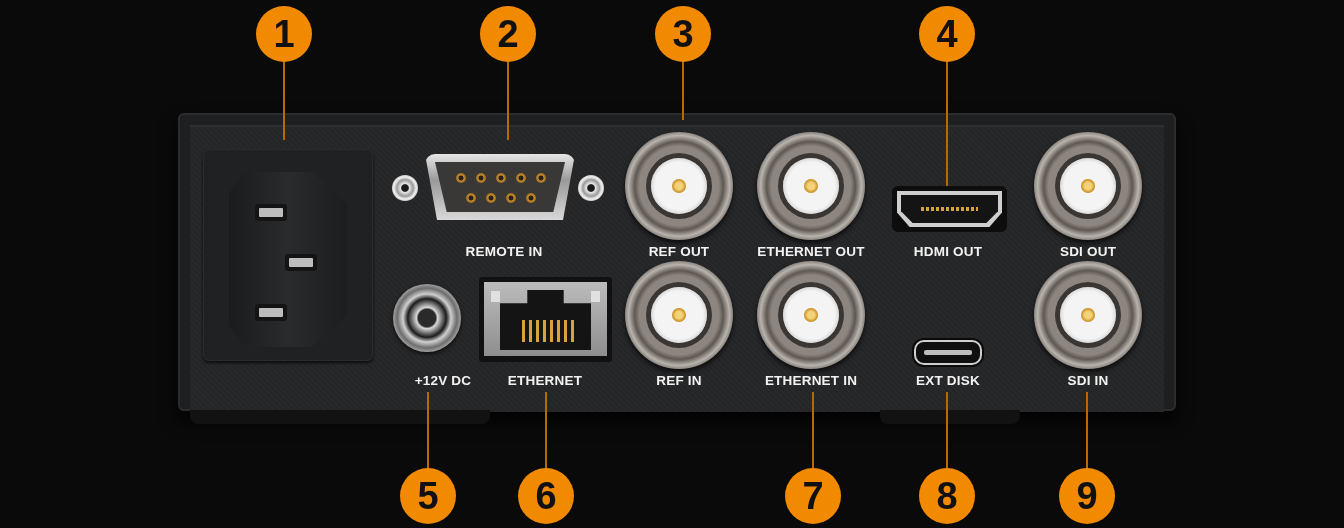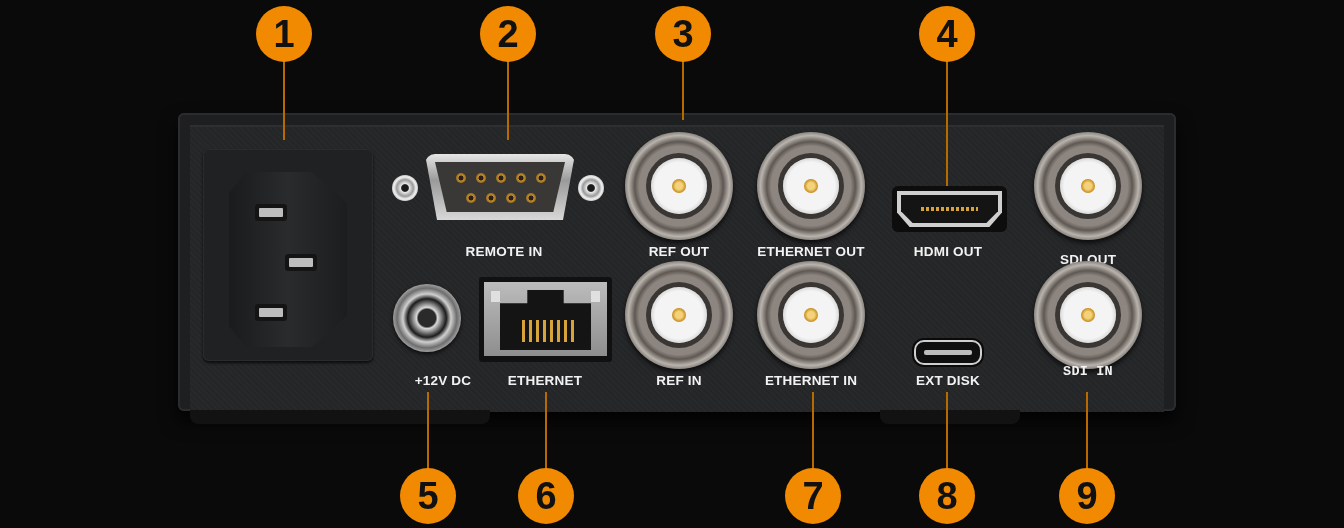--- a/index.html
+++ b/index.html
@@ -170,21 +170,21 @@
       <div class="abs" style="left:20px;top:12px;width:57px;height:4px;background:repeating-linear-gradient(90deg,#d6a43a 0 3px,transparent 3px 5px);"></div>
     </div>
   </div>
 </div>
 <div class="abs label" style="left:948px;top:244px;">HDMI OUT</div>
 
 <div class="abs bnc" style="left:1088px;top:186px;">
   <div class="ins"></div>
     <div class="pinc"></div>
 </div>
-<div class="abs label" style="left:1088px;top:252px;">SDI OUT</div>
+<div class="abs label" style="left:1088px;top:244px;">SDI OUT</div>
 
 <div class="abs dc" style="left:393px;top:284px;"></div>
 <div class="abs label" style="left:443px;top:373px;">+12V DC</div>
 
 <div class="abs rj45" style="left:479px;top:277px;width:133px;height:85px;">
   <div class="abs rj45-body" style="left:5px;top:5px;width:123px;height:74px;">
     <div class="abs" style="left:7px;top:9px;width:9px;height:11px;background:#e0e0e0;"></div>
     <div class="abs" style="left:107px;top:9px;width:9px;height:11px;background:#e0e0e0;"></div>
     <div class="abs rj45-hole" style="left:16px;top:8px;width:91px;height:60px;">
       <div class="abs gpin" style="left:22px;top:30px;"></div>
@@ -214,13 +214,13 @@
 
 <div class="abs usbc" style="left:914px;top:340px;width:68px;height:25px;">
   <div class="abs usbc-tongue" style="left:10px;top:10px;width:48px;height:5px;"></div>
 </div>
 <div class="abs label" style="left:948px;top:373px;">EXT DISK</div>
 
 <div class="abs bnc" style="left:1088px;top:315px;">
   <div class="ins"></div>
     <div class="pinc"></div>
 </div>
-<div class="abs label" style="left:1088px;top:364px;font-family:Liberation Mono, monospace;">SDI IN</div>
+<div class="abs label" style="left:1088px;top:373px;">SDI IN</div>
 
 </body></html>

